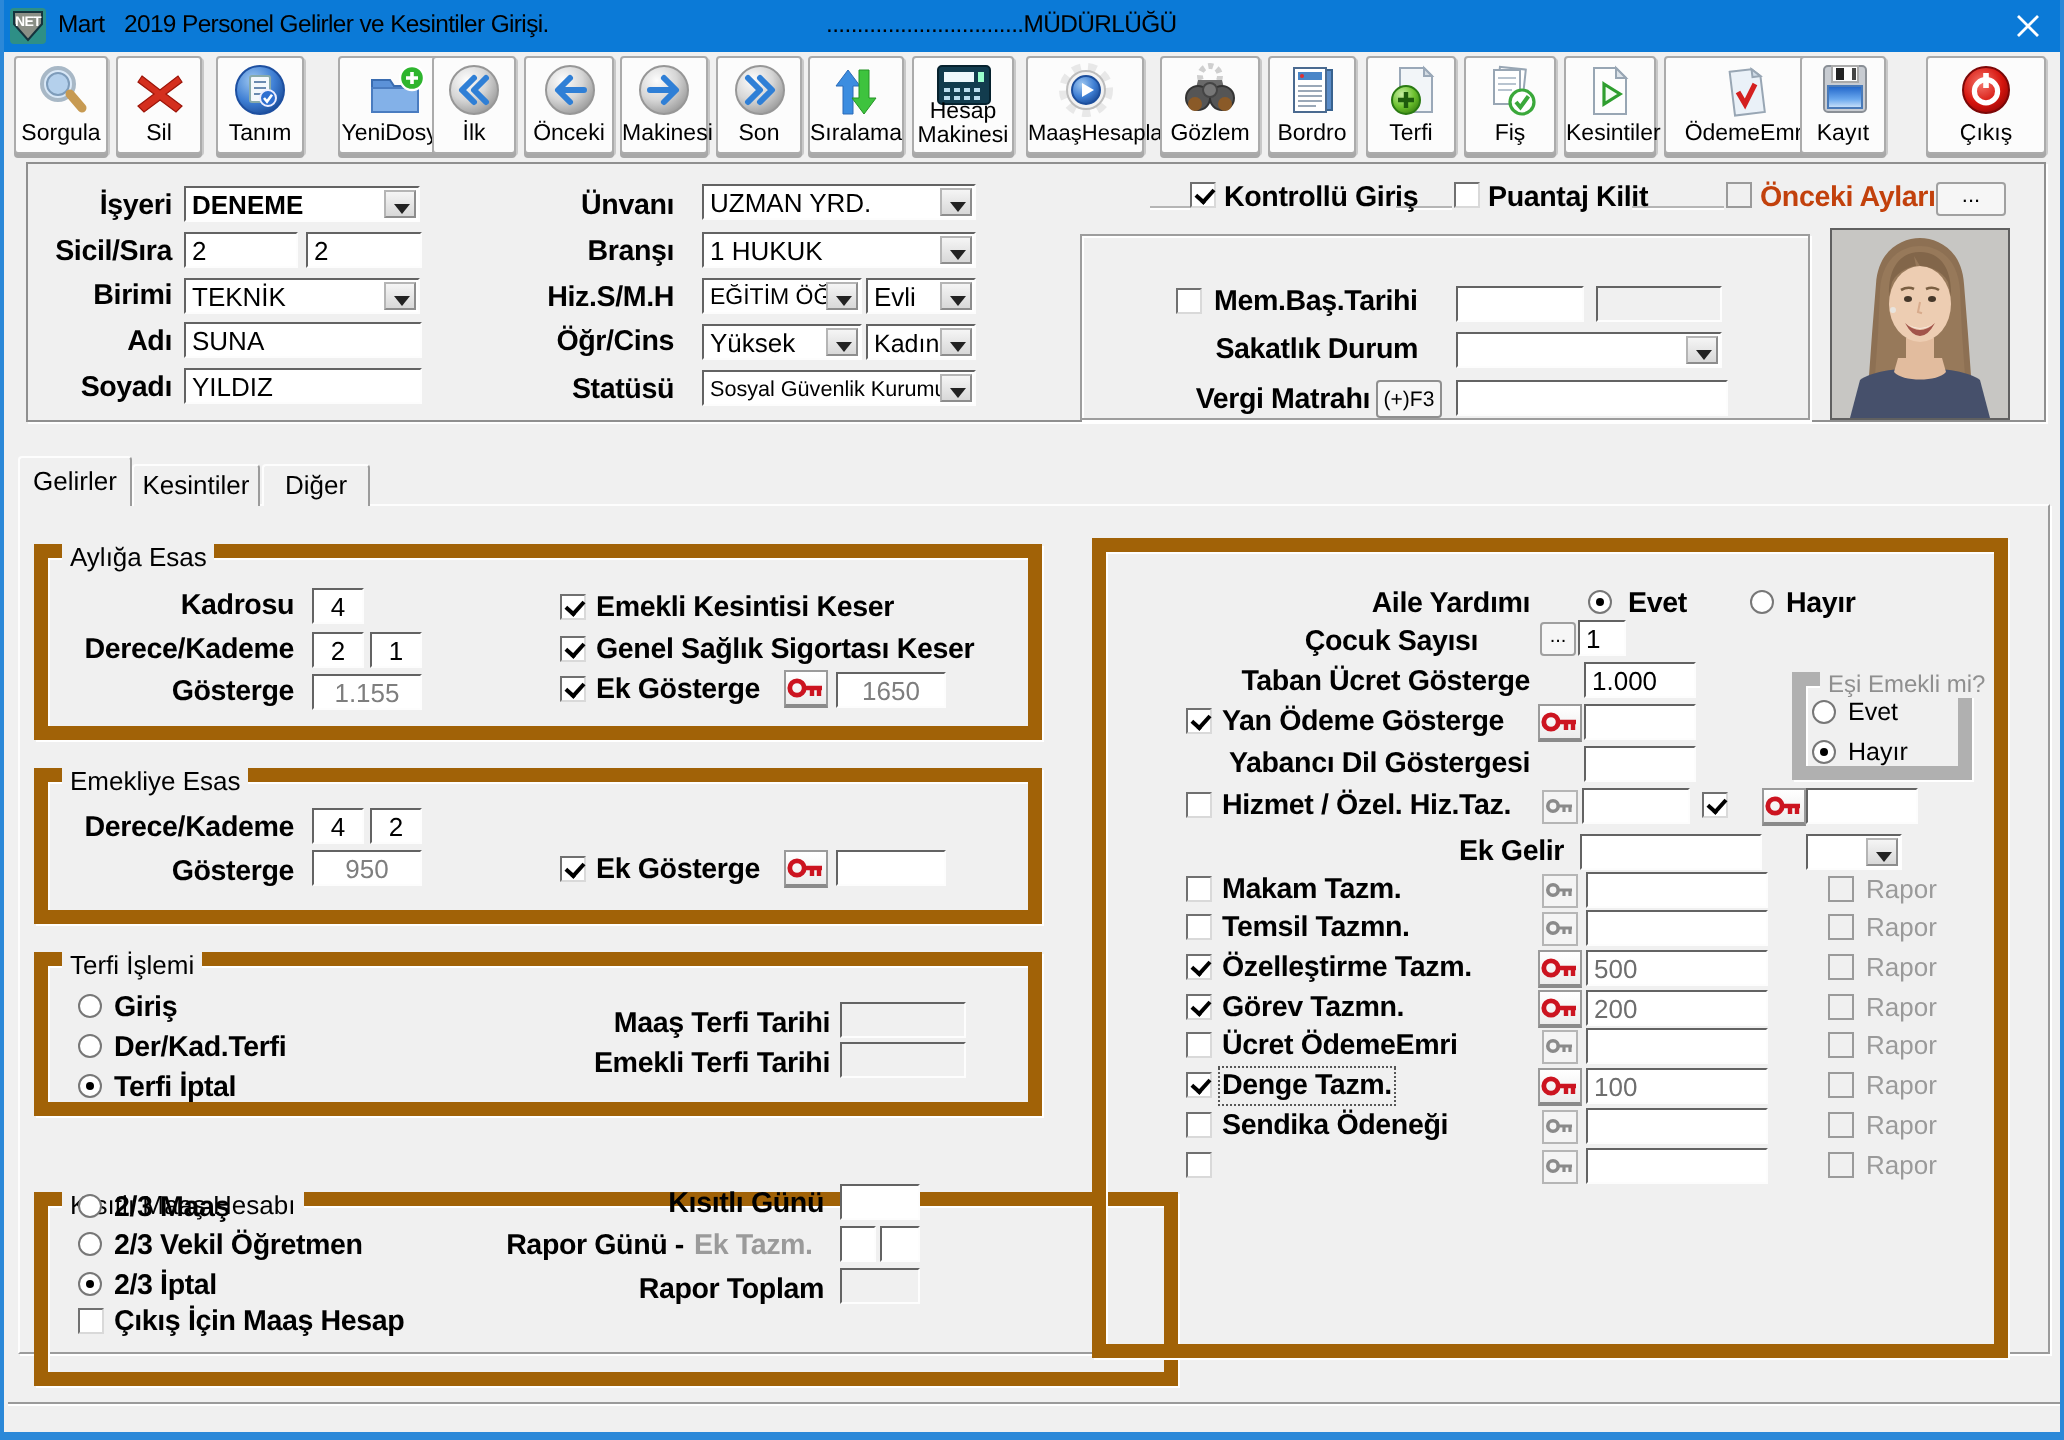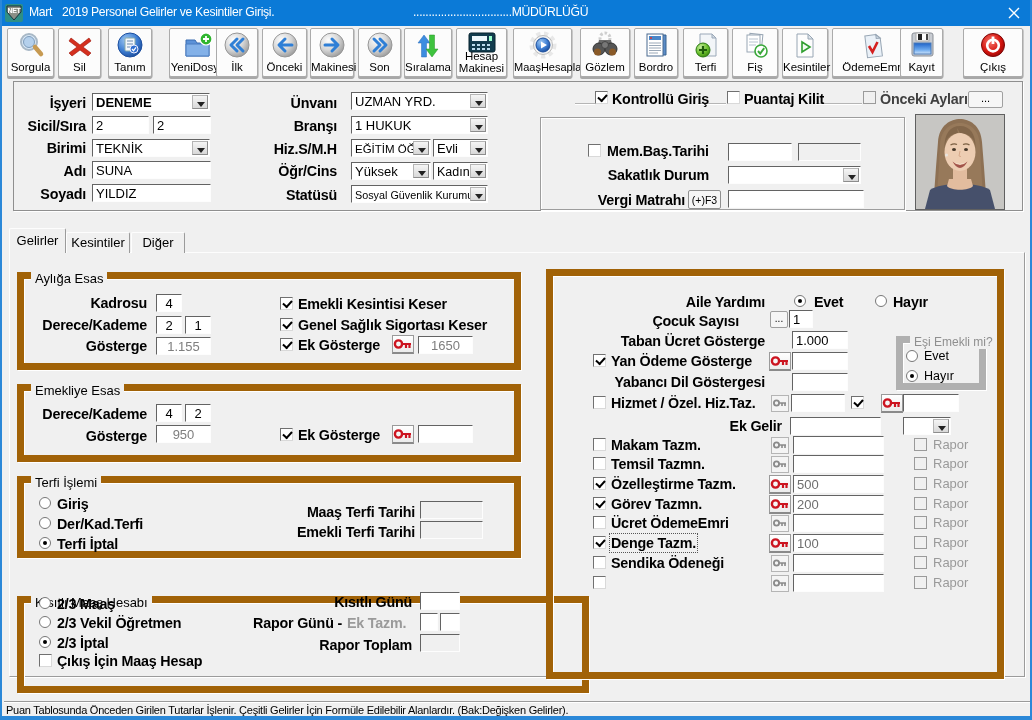--- a/index.html
+++ b/index.html
@@ -1,18 +1,18 @@
 <!DOCTYPE html>
 <html><head><meta charset="utf-8"><style>
 *{margin:0;padding:0;box-sizing:border-box;font-family:"Liberation Sans",sans-serif}
 html,body{width:1032px;height:720px;overflow:hidden}
 #w{position:relative;width:1032px;height:720px;background:#f0f0f0;overflow:hidden;
 border-left:2px solid #2b88d8;border-right:2px solid #2b88d8;border-bottom:4px solid #2b88d8}
 .a{position:absolute}
-#tbar{position:absolute;left:-2px;top:0;width:1032px;height:26px;background:#0b7ad7;color:#ffffff;font-size:12.2px;letter-spacing:-0.3px}
+#tbar{position:absolute;left:-2px;top:0;width:1032px;height:26px;background:#0b7ad7;color:#000000;font-size:12.2px;letter-spacing:-0.3px}
 .tbtn{position:absolute;top:28px;height:49px;background:#fcfcfc;border:1px solid #ababab;border-radius:2px;text-align:center;color:#000;box-shadow:0 2px 0 #a8a8a8,1px 1px 0 #c8c8c8}
 .tbtn svg{position:absolute;top:2px;left:50%;transform:translateX(-50%)}
 .tbtn .lb{position:absolute;bottom:3px;left:0;width:100%;font-size:11.5px;white-space:nowrap}
 .fld{position:absolute;background:#fff;border:1px solid #fdfdfd;border-top:1px solid #636363;border-left:1px solid #636363;font-size:13px;padding:1px 3px;white-space:nowrap;overflow:hidden;color:#000}
 .ctr{text-align:center;padding:1px 0}
 .dis{background:#f0f0f0;color:#7e7e7e}
 .gray{color:#7e7e7e}
 .gb{position:absolute;border:7px solid #a16207;box-shadow:1px 1px 0 #fff inset, 1px 1px 0 #fff}
 .gb>b{position:absolute;top:-8px;left:7px;background:#f0f0f0;padding:0 4px;font-size:13px;font-weight:normal;white-space:nowrap}
 .bl{position:absolute;font-weight:bold;font-size:14.3px;letter-spacing:-0.2px;white-space:nowrap;color:#000}
@@ -277,21 +277,21 @@
 <div class="fld" style="left:349px;top:185px;width:137px;height:18px;font-size:10.8px;padding-top:3px;padding-right:0">Sosyal Güvenlik Kurumu<span class="arw"></span></div>
 
 <div class="ln" style="left:573px;top:103px;width:20px"></div>
 <div class="ln" style="left:696px;top:103px;width:28px"></div>
 <div class="ln" style="left:814px;top:103px;width:46px"></div>
 <div class="cb ck" style="left:593px;top:91px"></div>
 <div class="bl" style="left:610px;top:91px">Kontrollü Giriş</div>
 <div class="cb" style="left:725px;top:91px"></div>
 <div class="bl" style="left:742px;top:91px">Puantaj Kilit</div>
 <div class="cb gd" style="left:861px;top:91px"></div>
-<div class="bl" style="left:878px;top:91px;color:#404040">Önceki Ayları</div>
+<div class="bl" style="left:878px;top:91px;color:#c2410c">Önceki Ayları</div>
 <div class="a" style="left:966px;top:91px;width:35px;height:17px;background:#f6f6f6;border:1px solid #a0a0a0;border-radius:2px;text-align:center;font-size:11px">...</div>
 
 <div class="a" style="left:538px;top:117px;width:365px;height:93px;border:1px solid #9d9d9d;box-shadow:1px 1px 0 #fff inset,1px 1px 0 #fff"></div>
 <div class="cb" style="left:586px;top:144px"></div>
 <div class="bl" style="left:605px;top:143px">Mem.Baş.Tarihi</div>
 <div class="fld" style="left:726px;top:143px;width:64px;height:18px"></div>
 <div class="fld dis" style="left:796px;top:143px;width:63px;height:18px"></div>
 <div class="bl rl" style="left:560px;top:167px;width:147px">Sakatlık Durum</div>
 <div class="fld" style="left:726px;top:166px;width:133px;height:18px">
         <span class="arw"></span>
@@ -514,13 +514,12 @@
 <div class="keyg" style="left:769px;top:575px"><svg width="16" height="15" viewBox="0 0 16 15">
           <circle cx="4.5" cy="7" r="2.6" fill="none" stroke="#8a8a8a" stroke-width="1.8"></circle>
           <path d="M7 7 h7 M10 7 v3 M13 7 v3" stroke="#8a8a8a" stroke-width="1.6"></path>
         </svg></div>
 <div class="fld" style="left:791px;top:574px;width:91px;height:18px;color:#6e6e6e"></div>
 <div class="cb gd" style="left:912px;top:576px"></div>
 <div class="a" style="left:931px;top:575px;font-size:13px;color:#9a9a9a">Rapor</div>
 </div>
 
 <div class="ln" style="left:2px;top:701px;width:1028px;background:#9a9a9a"></div>
-<div class="a" style="left:4px;top:704px;font-size:11px;letter-spacing:-0.25px;color:#000">Puan Tablosunda Önceden Girilen Tutarlar İşlenir. Çeşitli Gelirler İçin Formüle Edilebilir Alanlardır. (Bak:Değişken Gelirler).</div>
 </div>
 </body></html>

